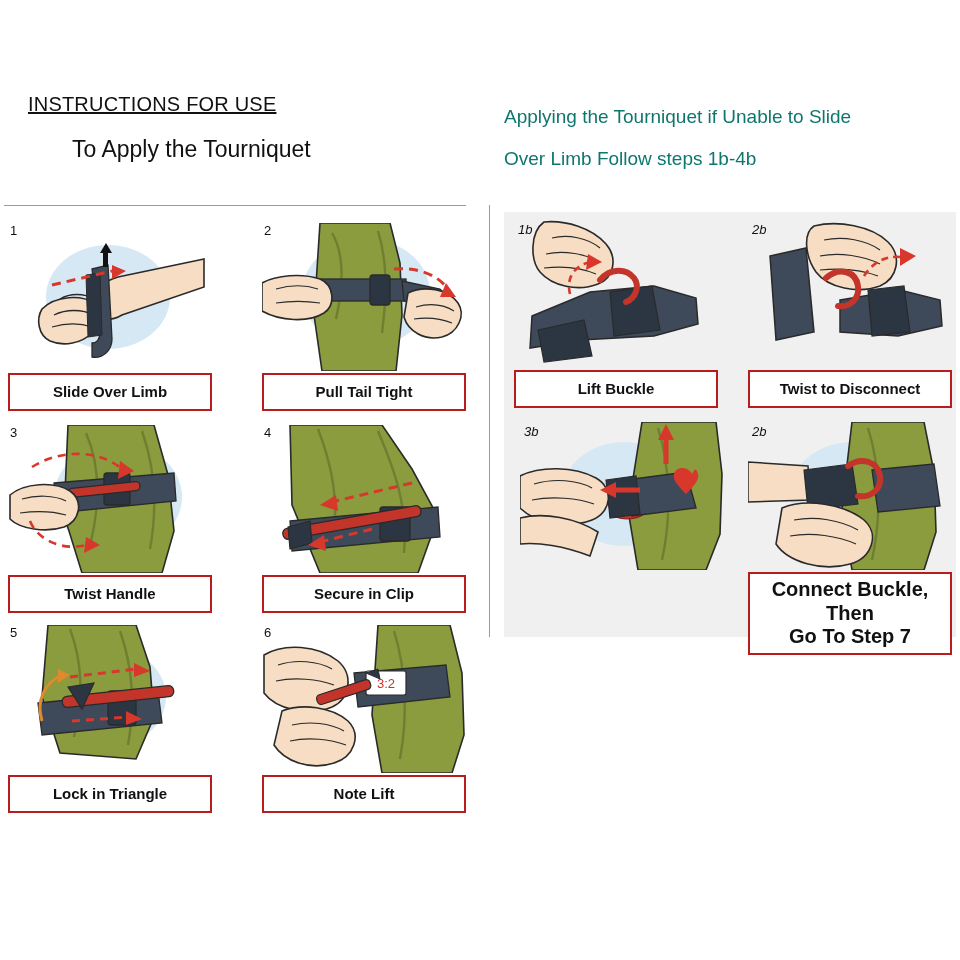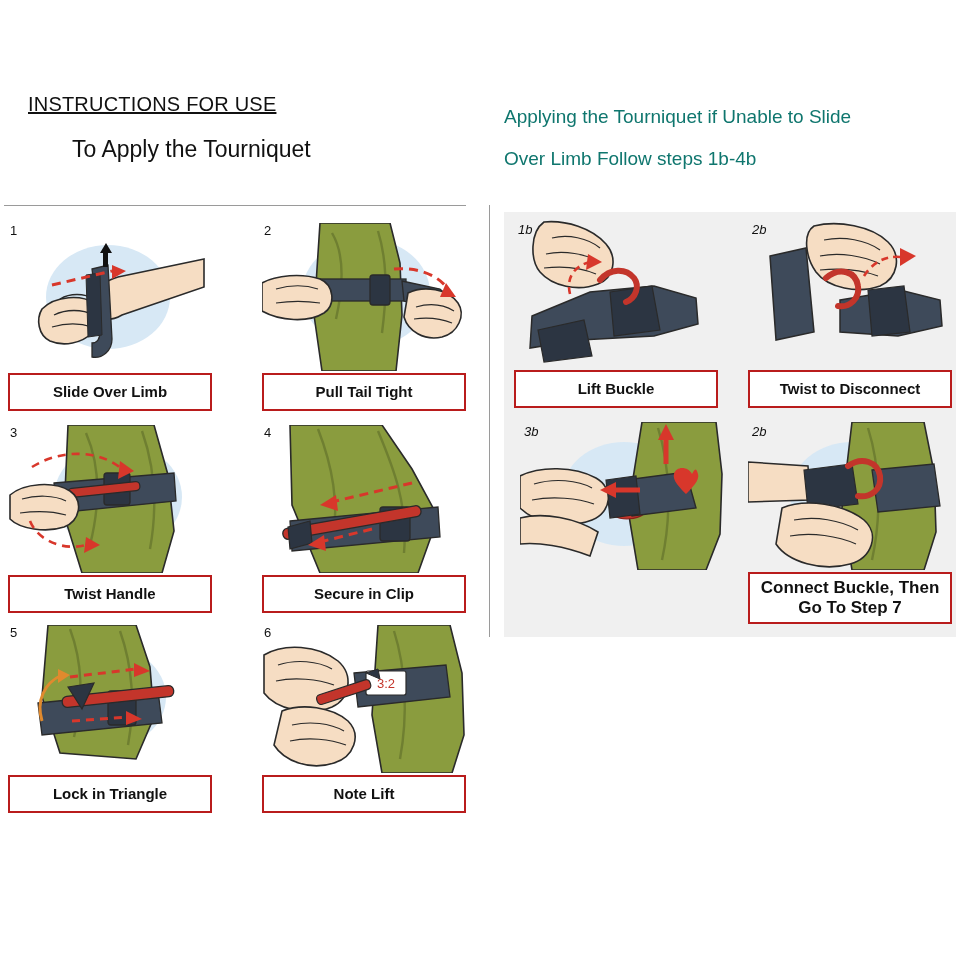--- a/index.html
+++ b/index.html
@@ -113,21 +113,21 @@
     background: #ffffff;
     text-align: center;
     font-weight: bold;
     font-size: 15px;
     padding: 8px 2px;
     line-height: 1.18;
     margin-top: 2px;
   }
   .caption.two-line {
     padding: 4px 2px;
-    font-size: 17px;
+    font-size: 20px;
   }
   svg { display: block; }
 </style>
 </head>
 <body>
 
 <div class="heading-left">
   <div class="h1">INSTRUCTIONS FOR USE</div>
   <div class="h2">To Apply the Tourniquet</div>
 </div>

